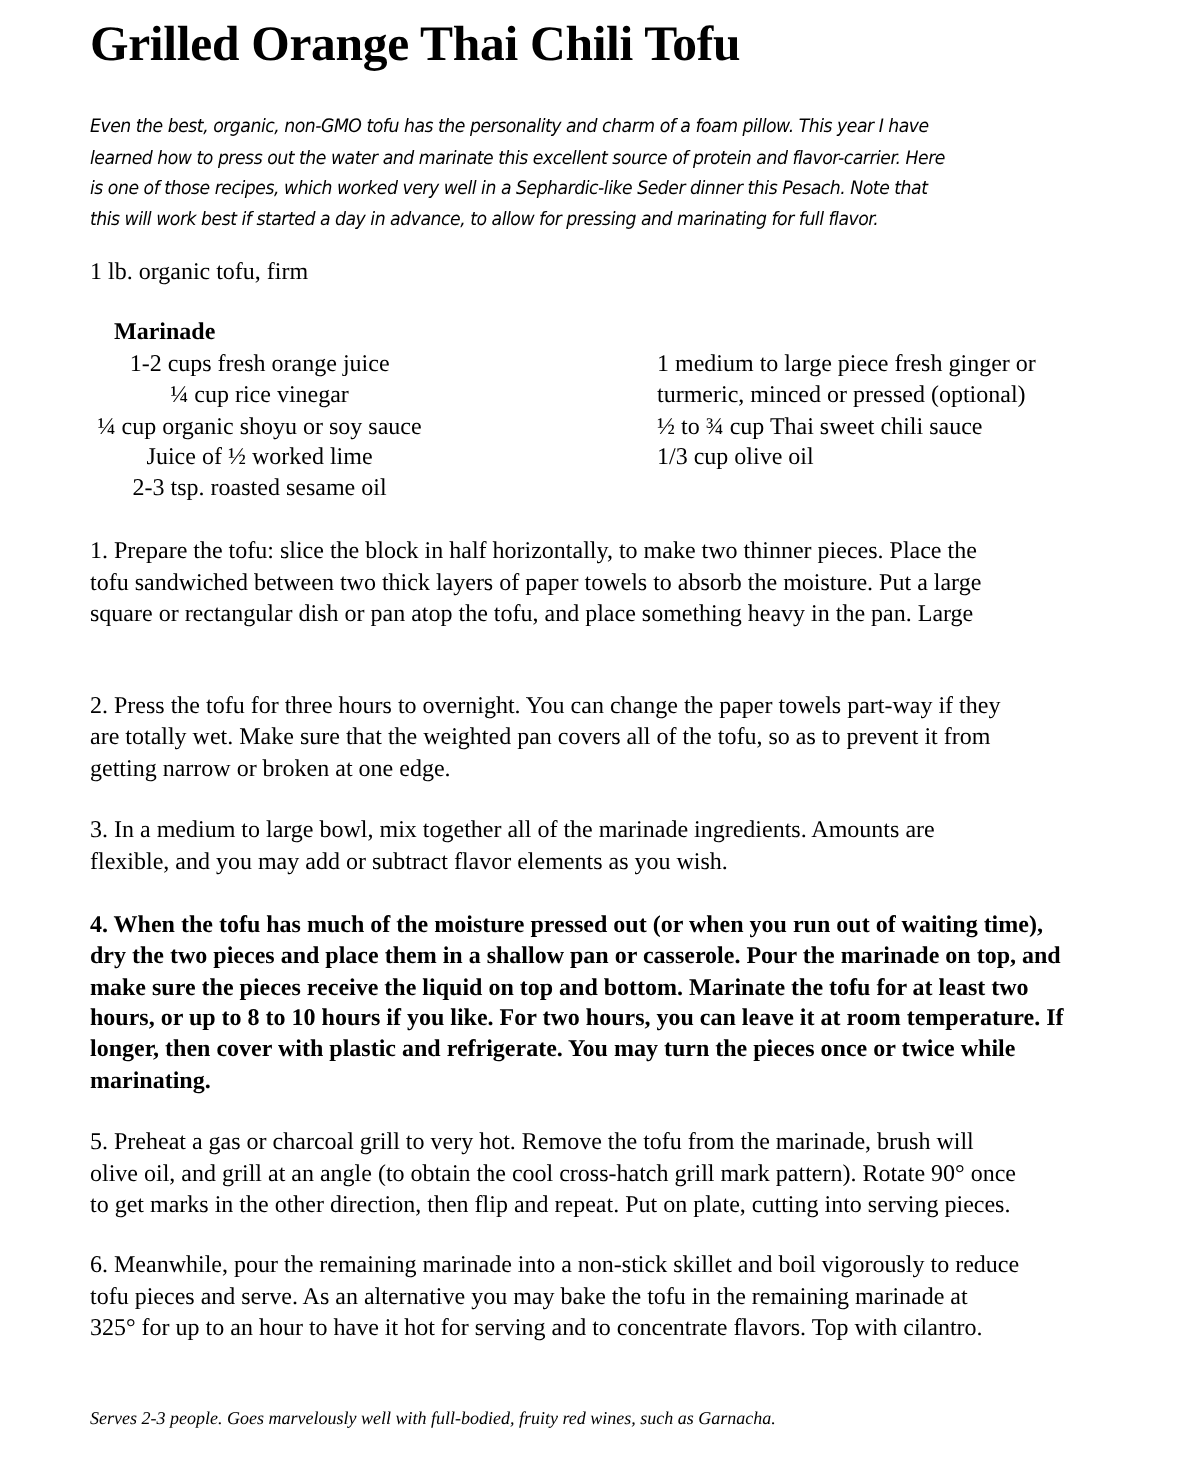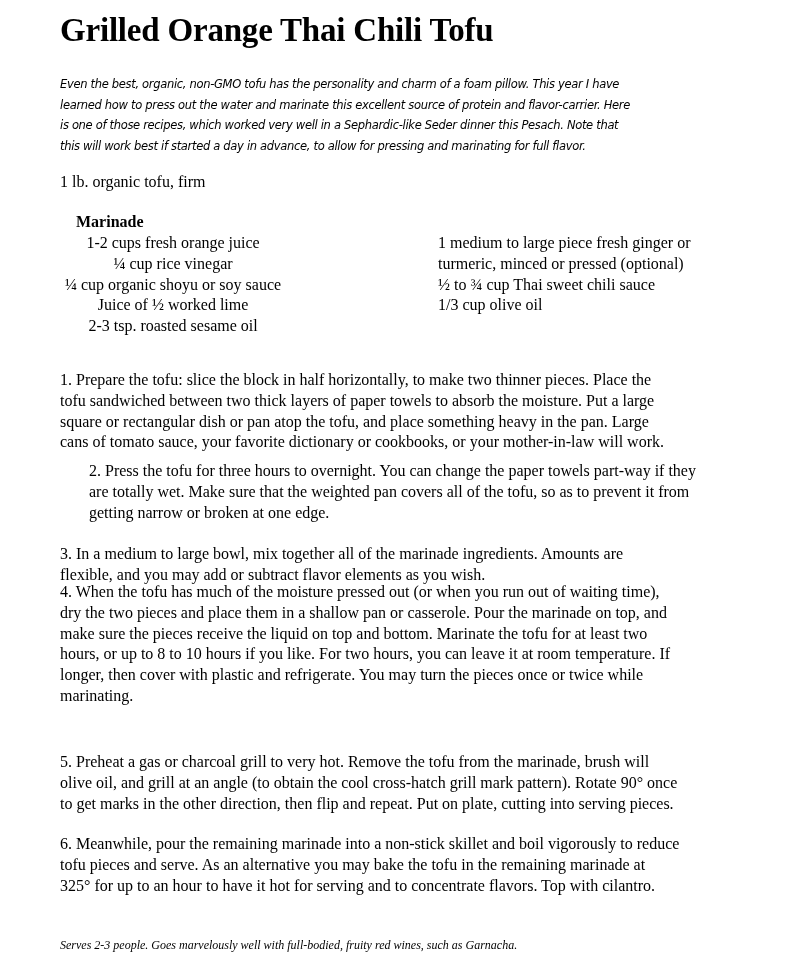--- a/index.html
+++ b/index.html
@@ -20,24 +20,24 @@
   .serif {
     font-family: "Liberation Serif", serif; font-size: 16px;
     line-height: 20.8px; white-space: nowrap;
   }
   .tofu-line { position: absolute; left: 0; top: 172px; }
   .marinade-head { position: absolute; left: 0; top: 212px; font-weight: bold; margin-left: 16px; }
   .col-left { position: absolute; left: 5px; top: 233px; text-align: center; }
   .col-right { position: absolute; left: 378px; top: 233px; }
   .line { display: block; }
   .step { position: absolute; left: 0; }
-  #step1 { top: 358px; margin-top: 12px; }
-  #step2 { top: 461px; margin-left: 29px; }
+  #step1 { top: 358px; }
+  #step2 { top: 461px; }
   #step3 { top: 544px; }
-  #step4 { top: 582px; }
+  #step4 { top: 607px; font-weight: bold; }
   #step5 { top: 752px; }
   #step6 { top: 834px; }
   .closing {
     position: absolute; left: 0; top: 938px;
     font-family: "Liberation Serif", serif; font-style: italic; font-size: 12px;
     white-space: nowrap;
   }
 </style>
 </head>
 <body>
@@ -68,21 +68,20 @@
     <span class="line">1 medium to large piece fresh ginger or</span>
     <span class="line">turmeric, minced or pressed (optional)</span>
     <span class="line">½ to ¾ cup Thai sweet chili sauce</span>
     <span class="line">1/3 cup olive oil</span>
   </div>
 
   <div class="serif step" id="step1">
     <span class="line">1.  Prepare the tofu: slice the block in half horizontally, to make two thinner pieces.  Place the</span>
     <span class="line">tofu sandwiched between two thick layers of paper towels to absorb the moisture.  Put a large</span>
     <span class="line">square or rectangular dish or pan atop the tofu, and place something heavy in the pan.  Large</span>
-    <span class="line">cans of tomato sauce, your favorite dictionary or cookbooks, or your mother-in-law will work.</span>
   </div>
 
   <div class="serif step" id="step2">
     <span class="line">2.  Press the tofu for three hours to overnight.  You can change the paper towels part-way if they</span>
     <span class="line">are totally wet.  Make sure that the weighted pan covers all of the tofu, so as to prevent it from</span>
     <span class="line">getting narrow or broken at one edge.</span>
   </div>
 
   <div class="serif step" id="step3">
     <span class="line">3.  In a medium to large bowl, mix together all of the marinade ingredients.  Amounts are</span>

